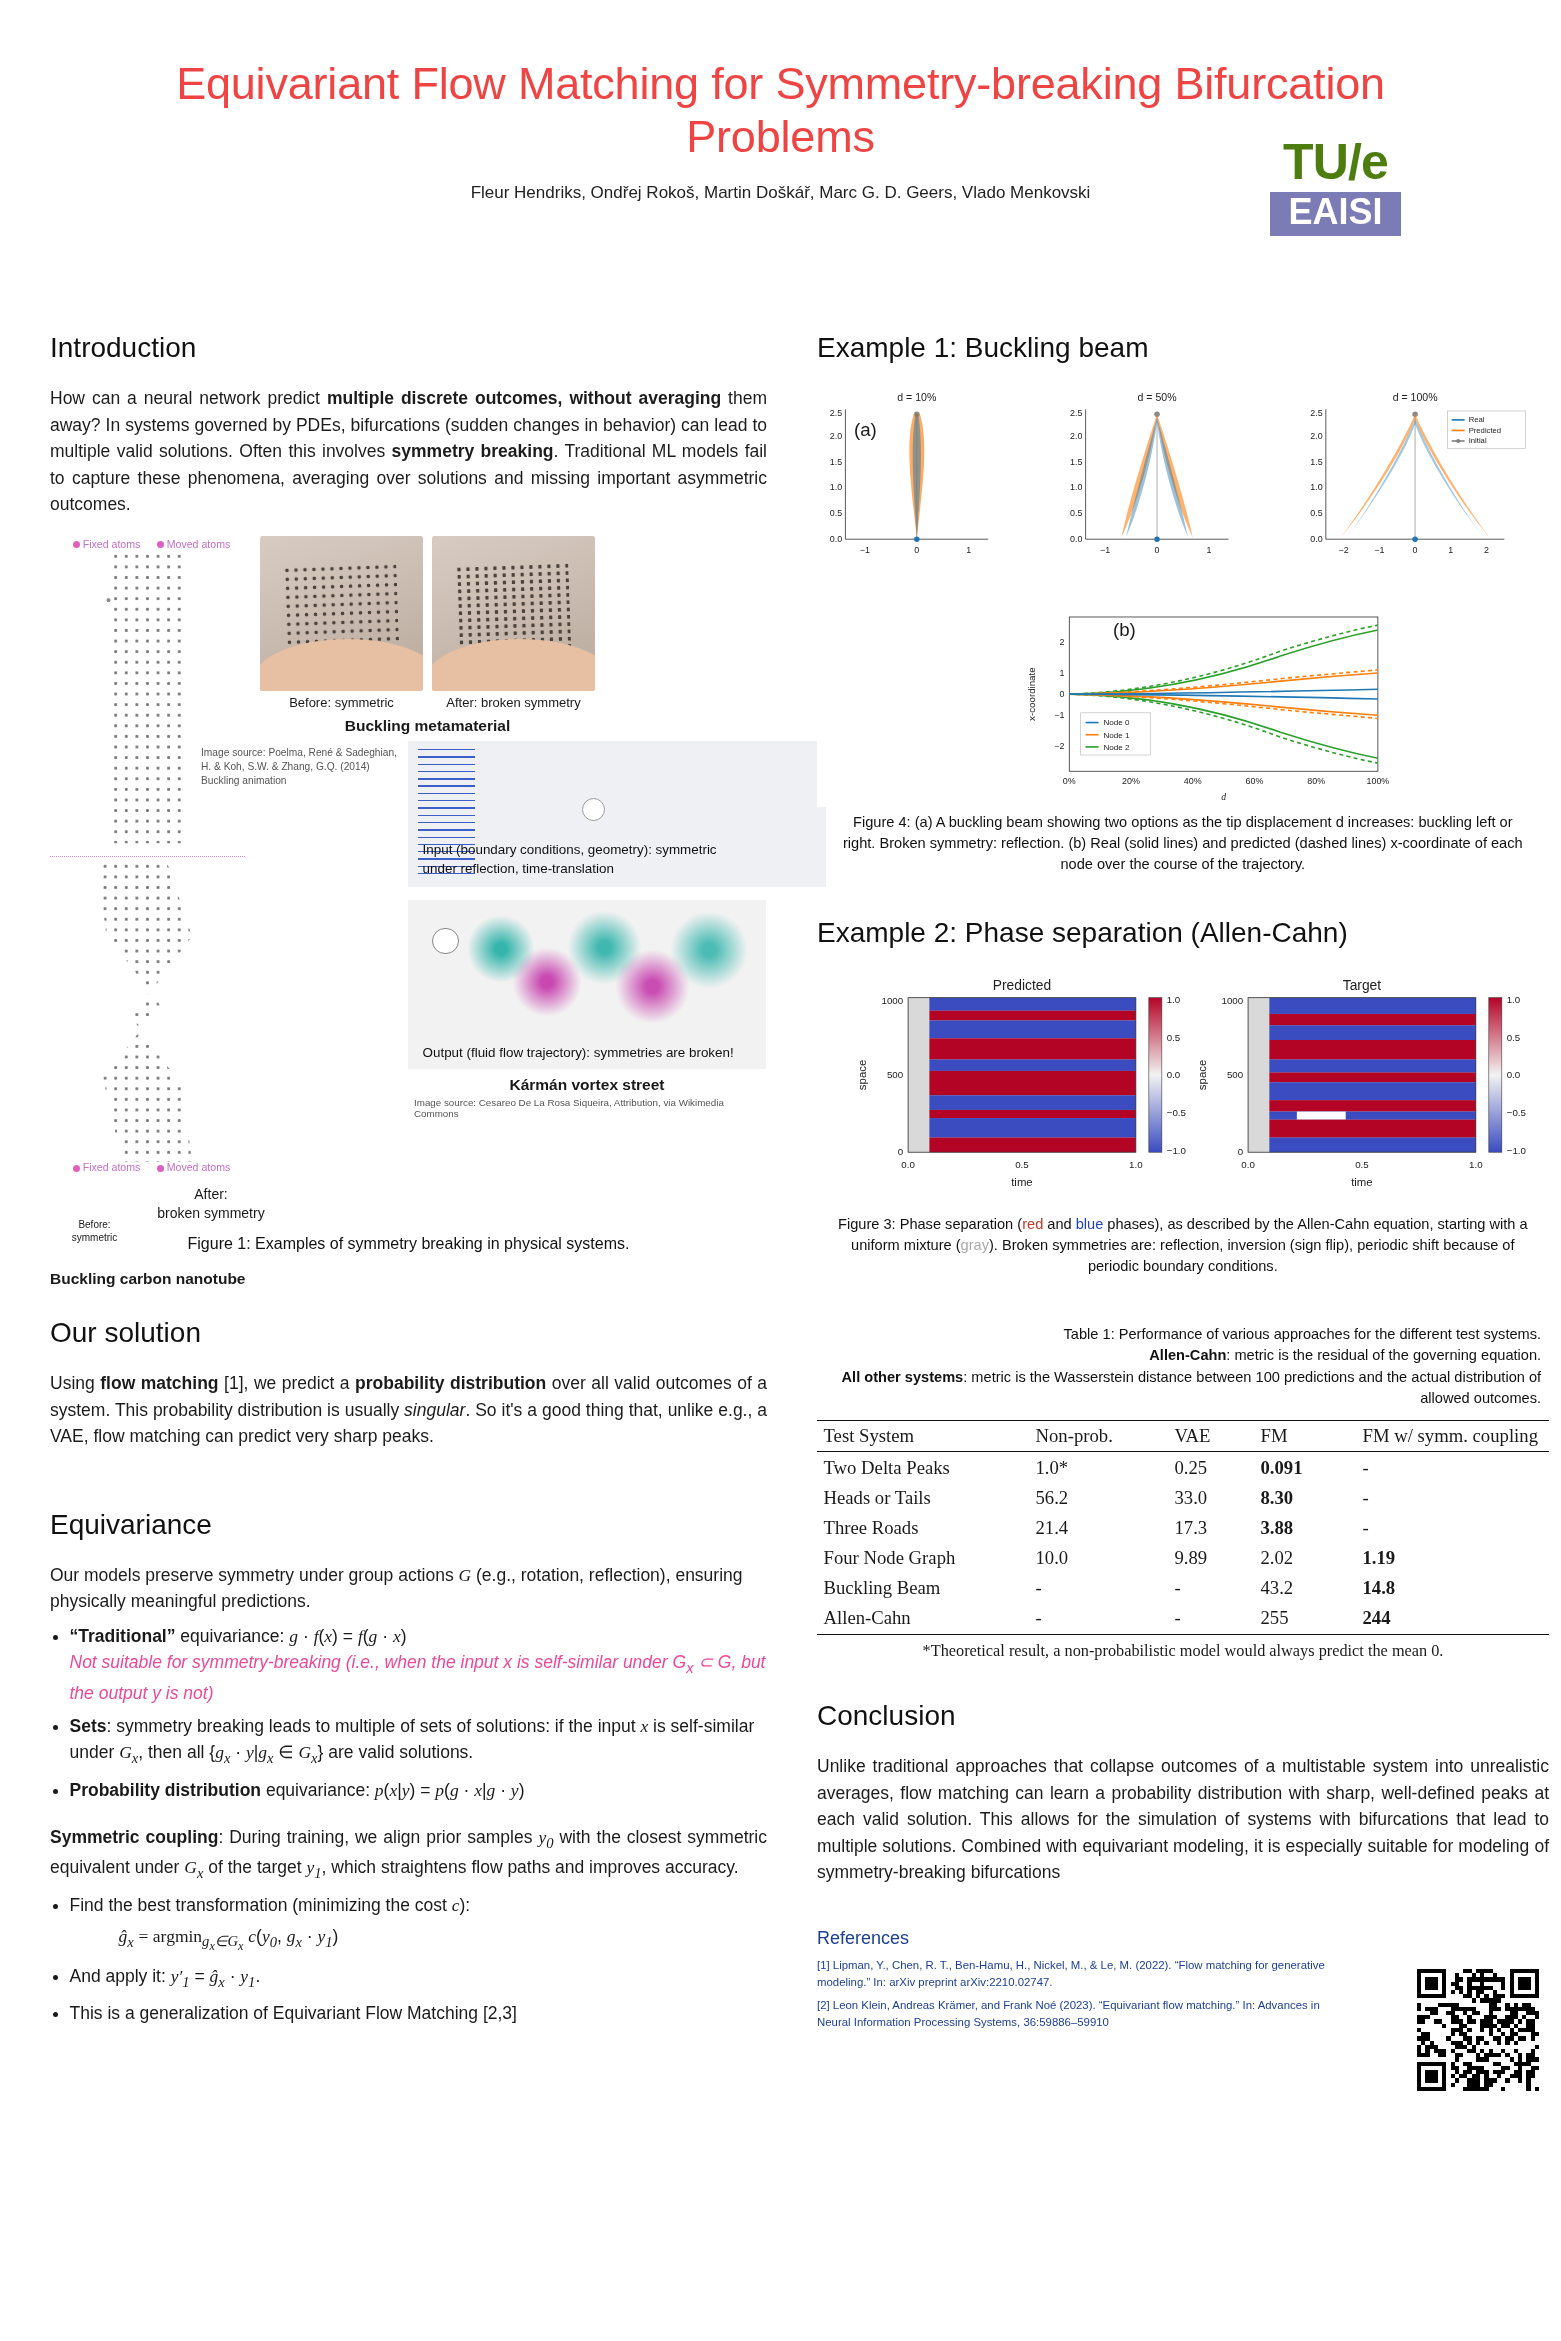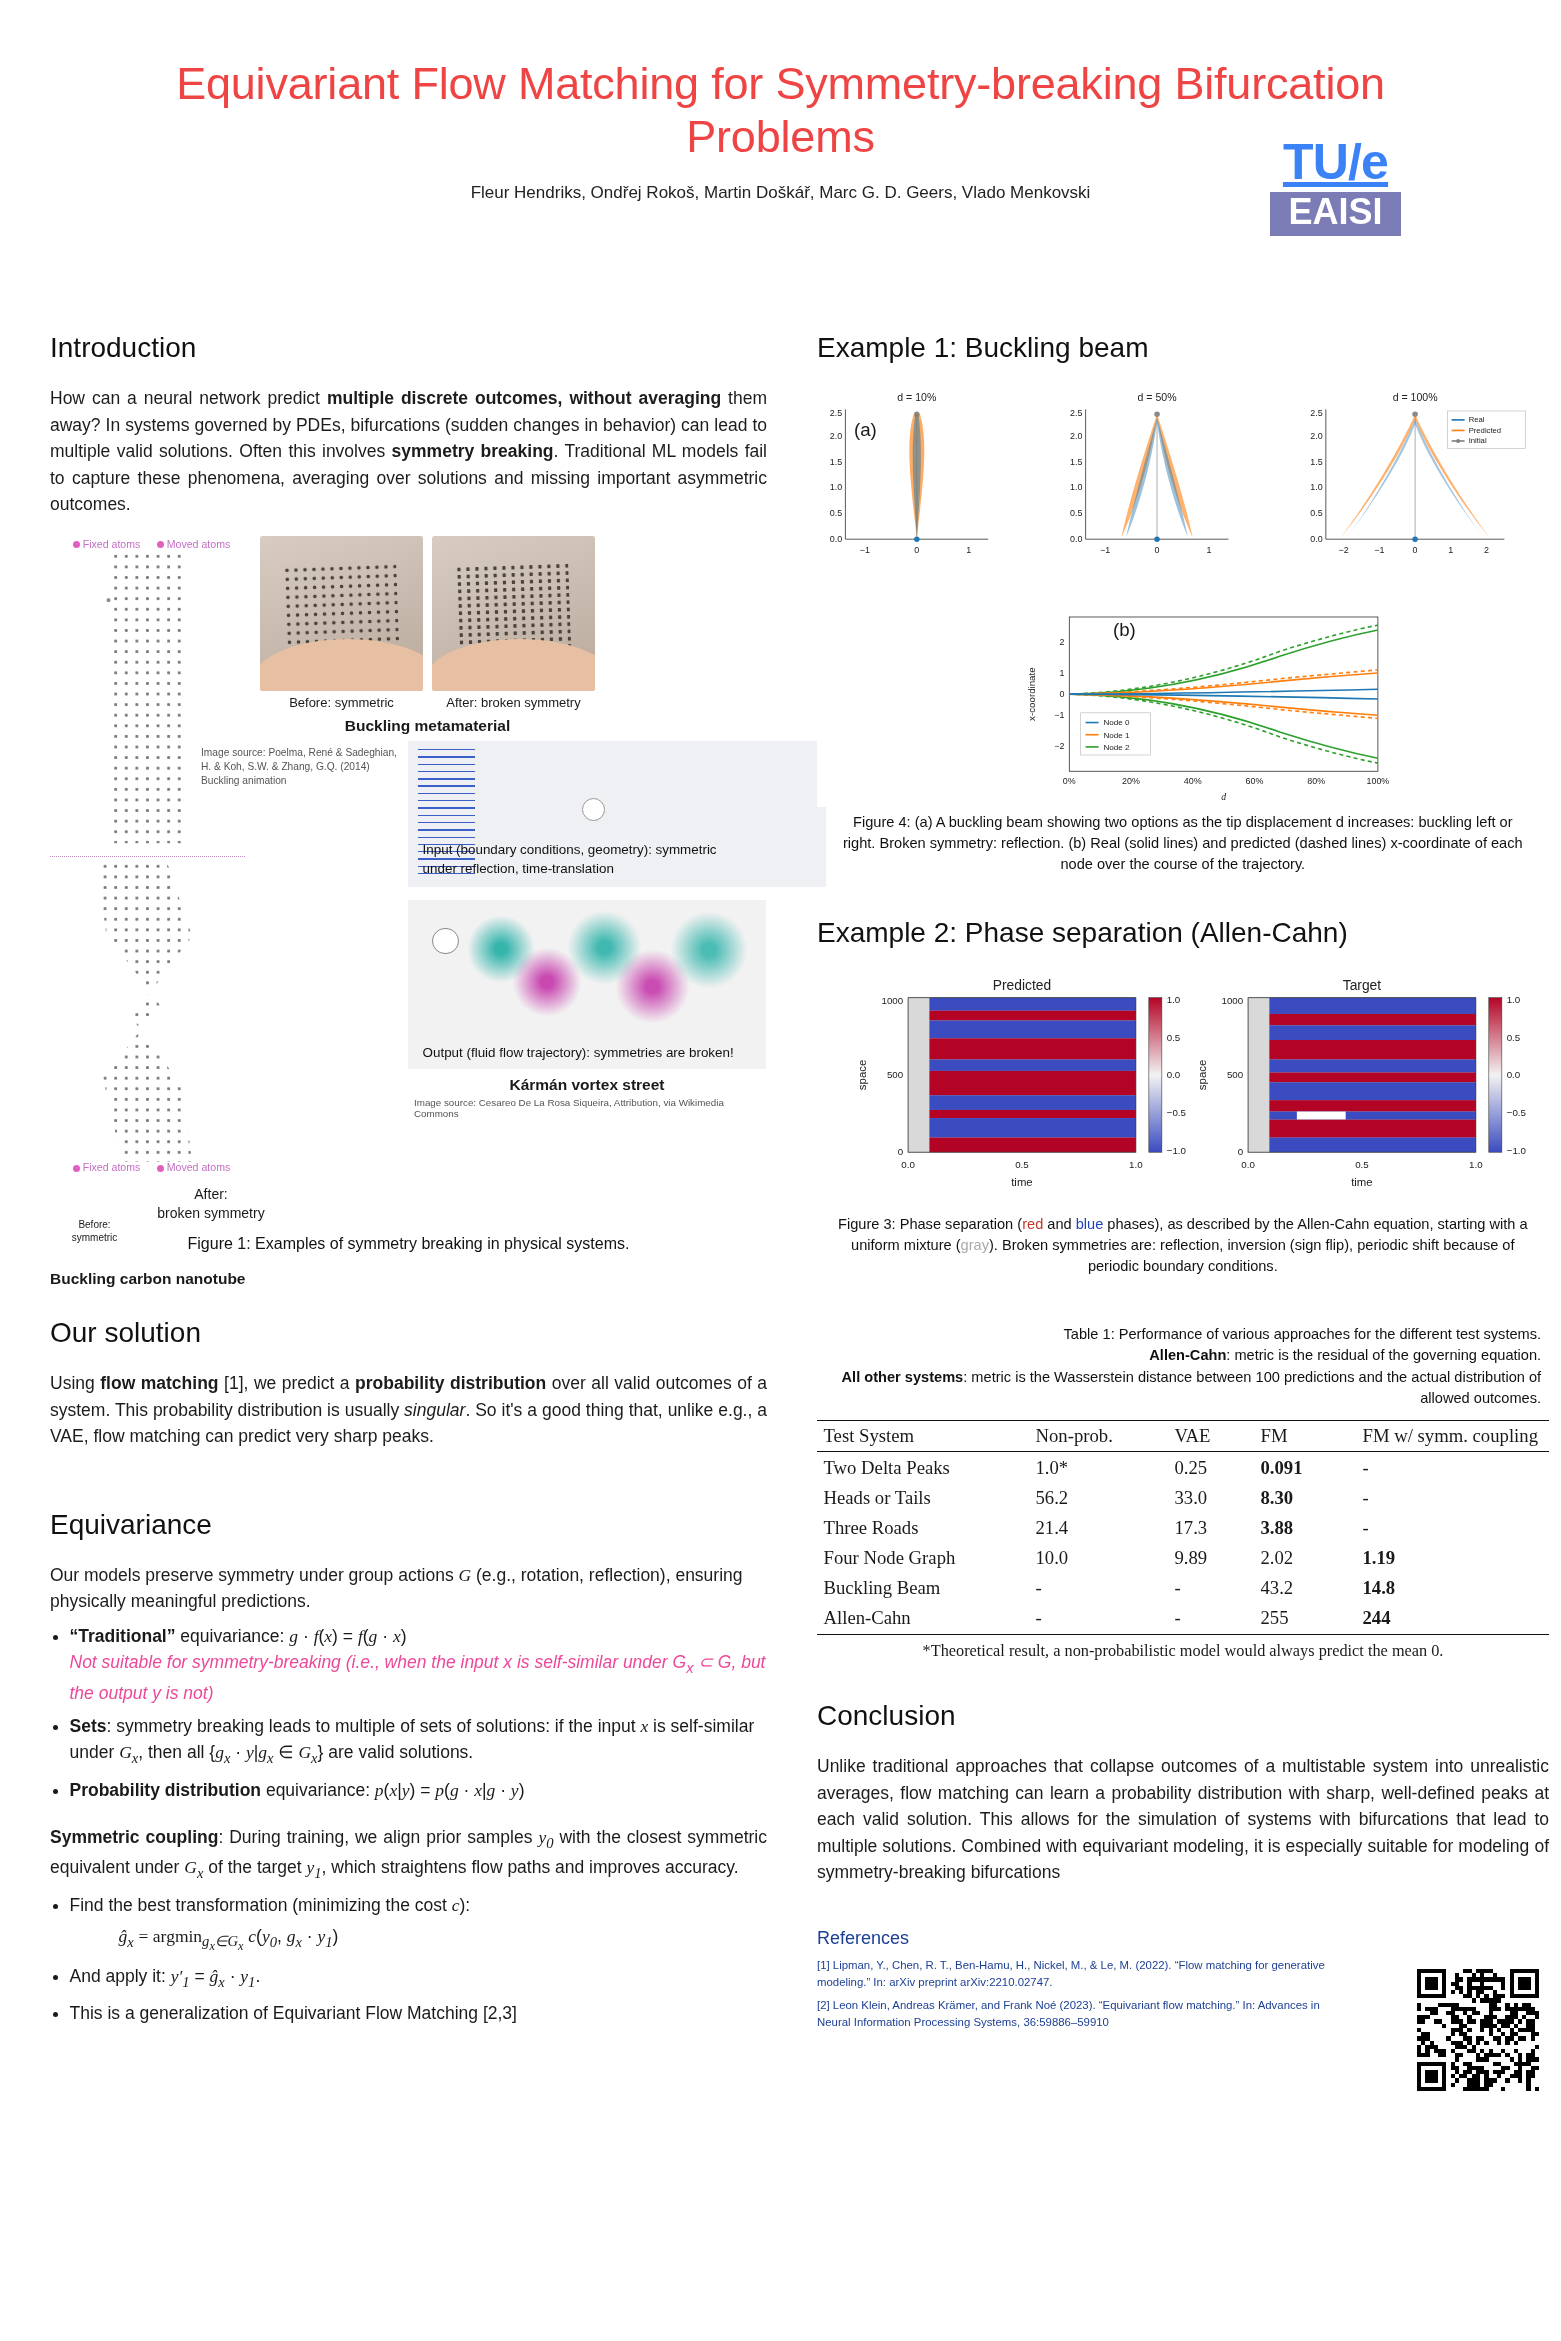--- a/index.html
+++ b/index.html
@@ -18,21 +18,21 @@
   .title {
     font-size:45px; line-height:1.18; font-weight:400; color:#ef4444;
     margin:0 auto; width:1269px; letter-spacing:-0.2px;
   }
   .authors { font-size:17px; color:#222; margin-top:19.5px; }
 
   .logo {
     position:absolute; right:134px; top:137px; width:183px; height:110px;
     display:flex; flex-direction:column; align-items:center; justify-content:flex-start;
   }
-  .logo-tue { font-size:50px; font-weight:700; color:#3b82f6; letter-spacing:-0.8px; line-height:1;text-decoration:underline; }
+  .logo-tue { font-size:50px; font-weight:700; color:#4d7c0f; letter-spacing:-0.8px; line-height:1; }
   .logo-eaisi {
     margin-top:4.9px; background:#7b7bb5; color:#fff; font-size:36px; font-weight:700;
     padding:1.6px 18px 4.9px 18px; letter-spacing:0px; line-height:1.05;
   }
 
   
   .col-left { position:absolute; left:50px; top:332px; width:717px; }
   .col-right { position:absolute; left:817px; top:332px; width:732px; }
 
   h2.section {

